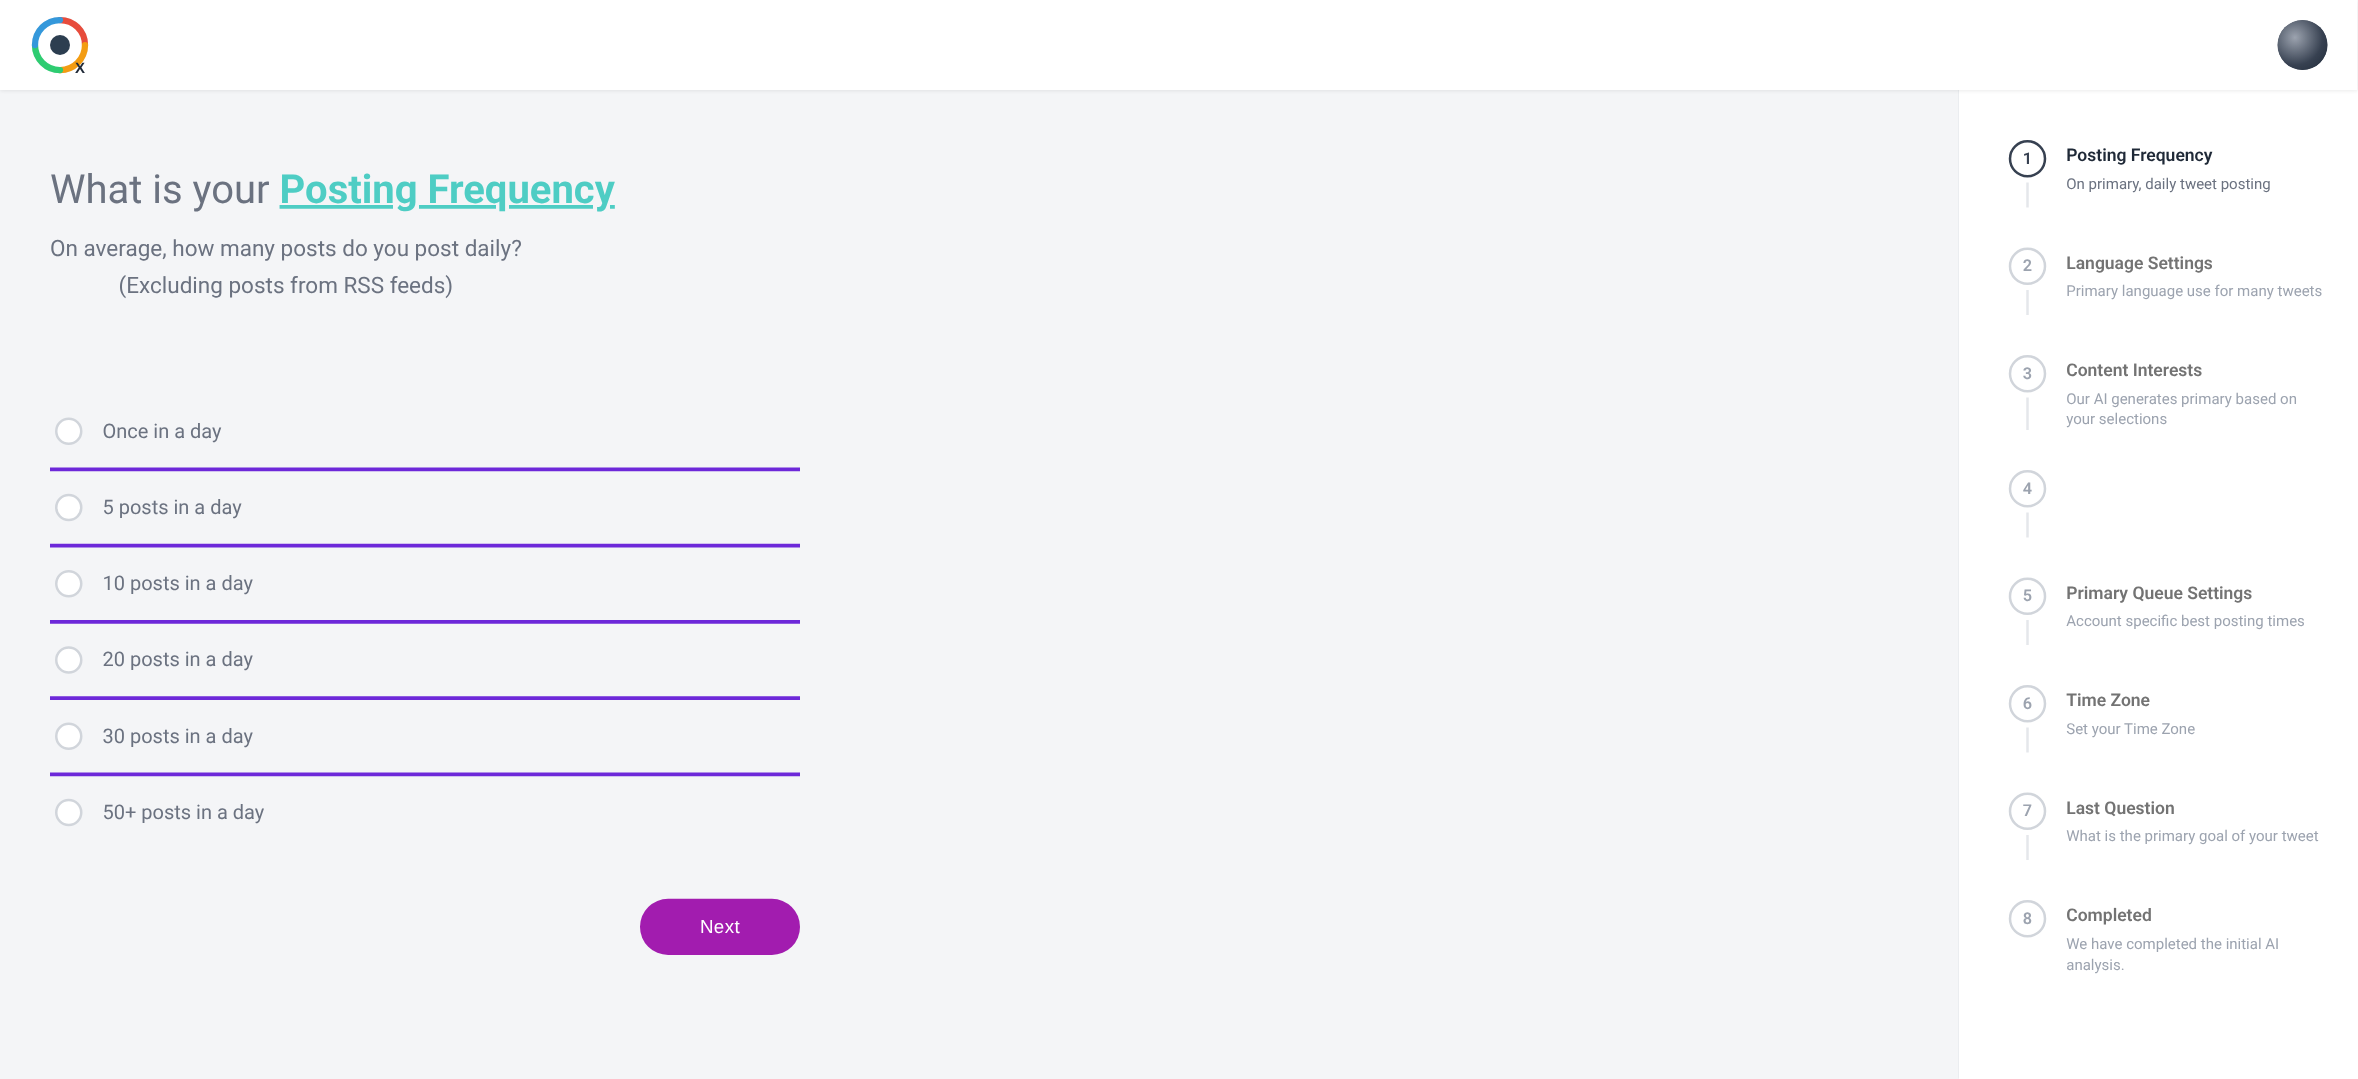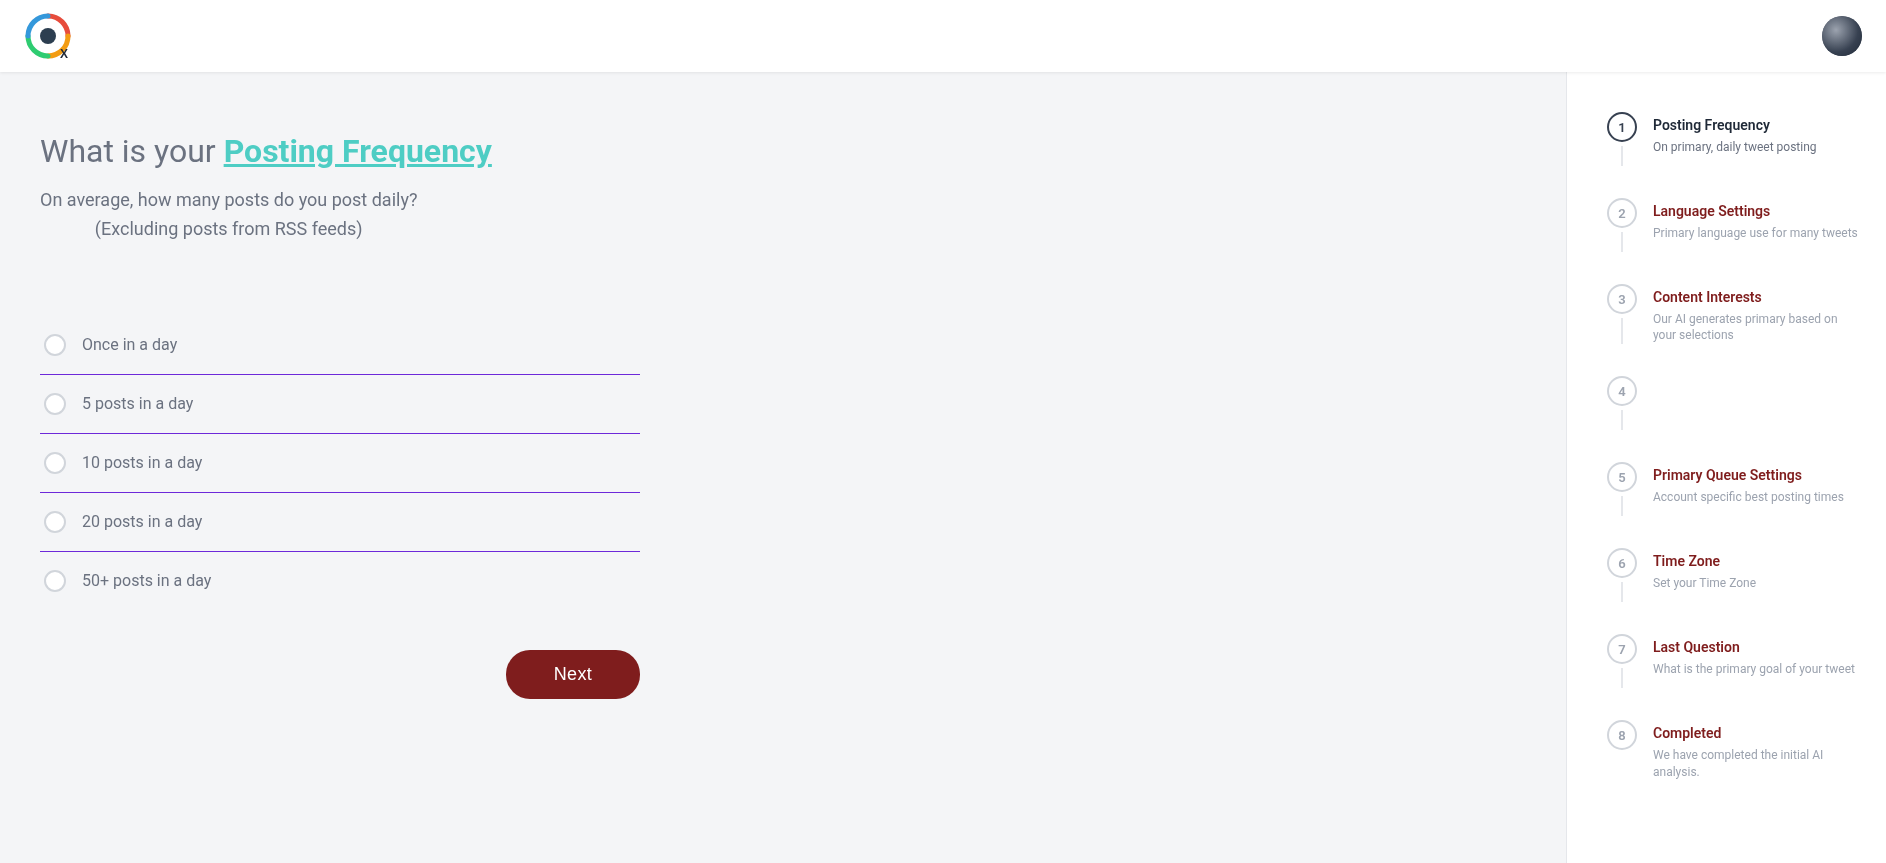--- a/index.html
+++ b/index.html
@@ -93,21 +93,21 @@
     .options-container {
       width: 100%;
       max-width: 600px;
     }
 
     .option-item {
       display: flex;
       align-items: center;
       gap: 16px;
       padding: 18px 4px;
-      border-bottom: 1px solid #6d28d9;
+      border-bottom: 3px solid #6d28d9;
       cursor: pointer;
     }
     .option-item:last-of-type {
       border-bottom: none;
     }
 
     .radio-circle {
       width: 22px;
       height: 22px;
       border-radius: 50%;
@@ -129,26 +129,26 @@
     
     .next-button-wrapper {
       width: 100%;
       max-width: 600px;
       display: flex;
       justify-content: flex-end;
       margin-top: 40px;
     }
 
     .next-button {
-      background: #7f1d1d;
+      background: #a21caf;
       color: #fff;
       border: none;
       border-radius: 24px;
       padding: 14px 48px;
-      font-size: 18px;
+      font-size: 15px;
       font-weight: 500;
       cursor: pointer;
       letter-spacing: 0.3px;
       transition: background 0.2s;
     }
 
     
     .sidebar {
       width: 320px;
       min-width: 280px;
@@ -211,21 +211,21 @@
     }
 
     .step-content {
       flex: 1;
       padding-top: 4px;
     }
 
     .step-title {
       font-size: 14px;
       font-weight: 600;
-      color: #7f1d1d;
+      color: #737373;
       line-height: 1.4;
     }
     .step-title.active {
       color: #1f2937;
     }
 
     .step-desc {
       font-size: 12px;
       color: #9ca3af;
       line-height: 1.4;
@@ -285,20 +285,24 @@
         <div class="option-item">
           <div class="radio-circle"></div>
           <span class="option-label">10 posts in a day</span>
         </div>
         <div class="option-item">
           <div class="radio-circle"></div>
           <span class="option-label">20 posts in a day</span>
         </div>
         <div class="option-item">
           <div class="radio-circle"></div>
+          <span class="option-label">30 posts in a day</span>
+        </div>
+        <div class="option-item">
+          <div class="radio-circle"></div>
           <span class="option-label">50+ posts in a day</span>
         </div>
       </div>
 
     <div class="next-button-wrapper">
       <button class="next-button">Next</button>
     </div>
 
   </div>
 

